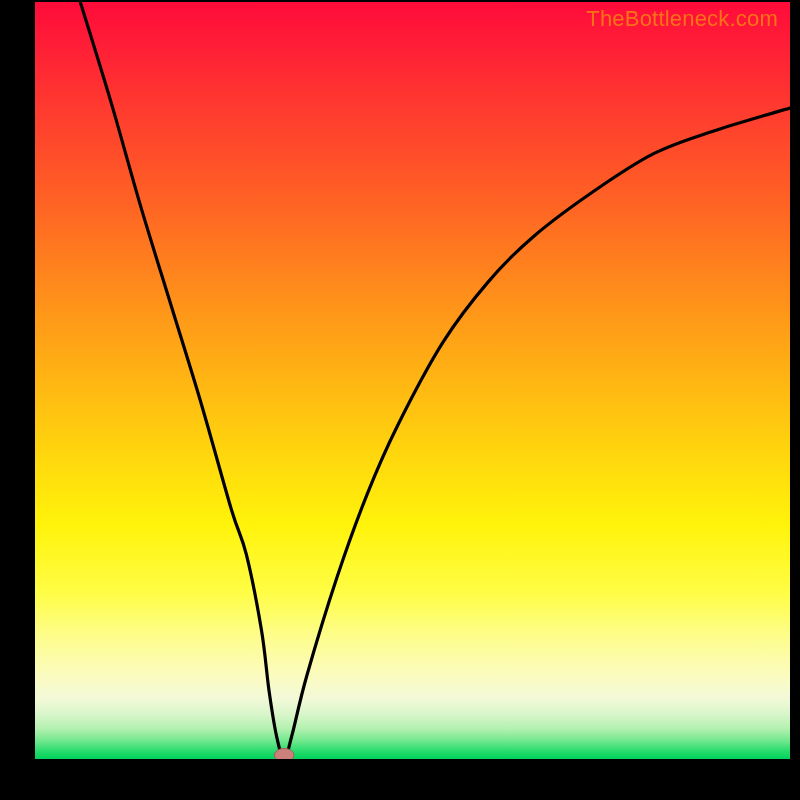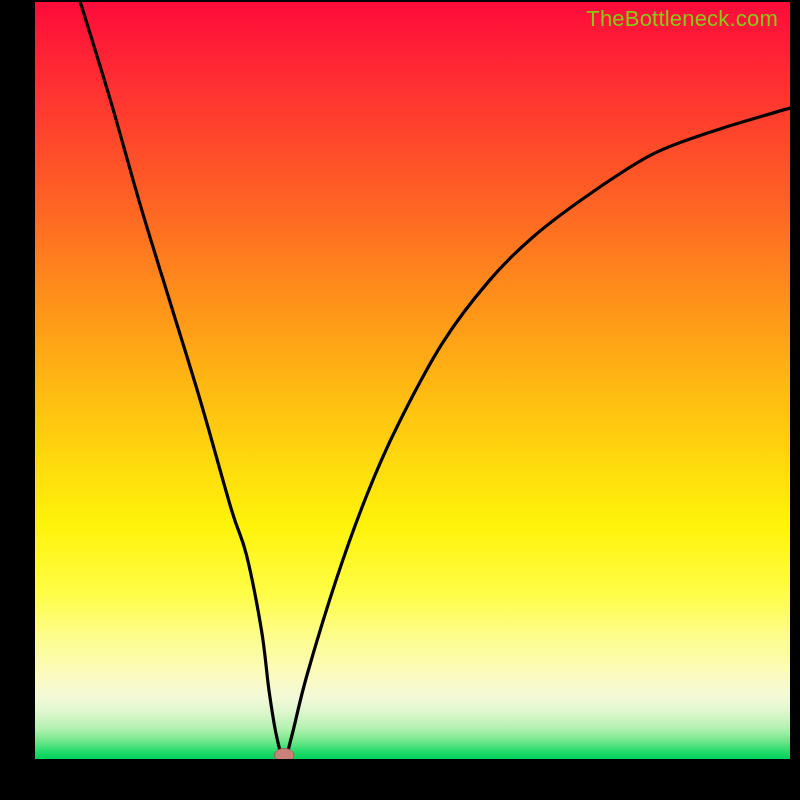--- a/index.html
+++ b/index.html
@@ -48,21 +48,21 @@
       #b3f1b0 96%,
       #76e88f 97.5%,
       #25db6b 99%,
       #00d25b 100%
     );
   }
   .watermark {
     position: absolute;
     top: 4px;
     right: 12px;
-    color: #84cc16;
+    color: #f97316;
     font-size: 22px;
     font-weight: 500;
     letter-spacing: 0.2px;
     pointer-events: none;
   }
   svg.curve-layer {
     position: absolute;
     left: 0; top: 0;
   }
 </style>

